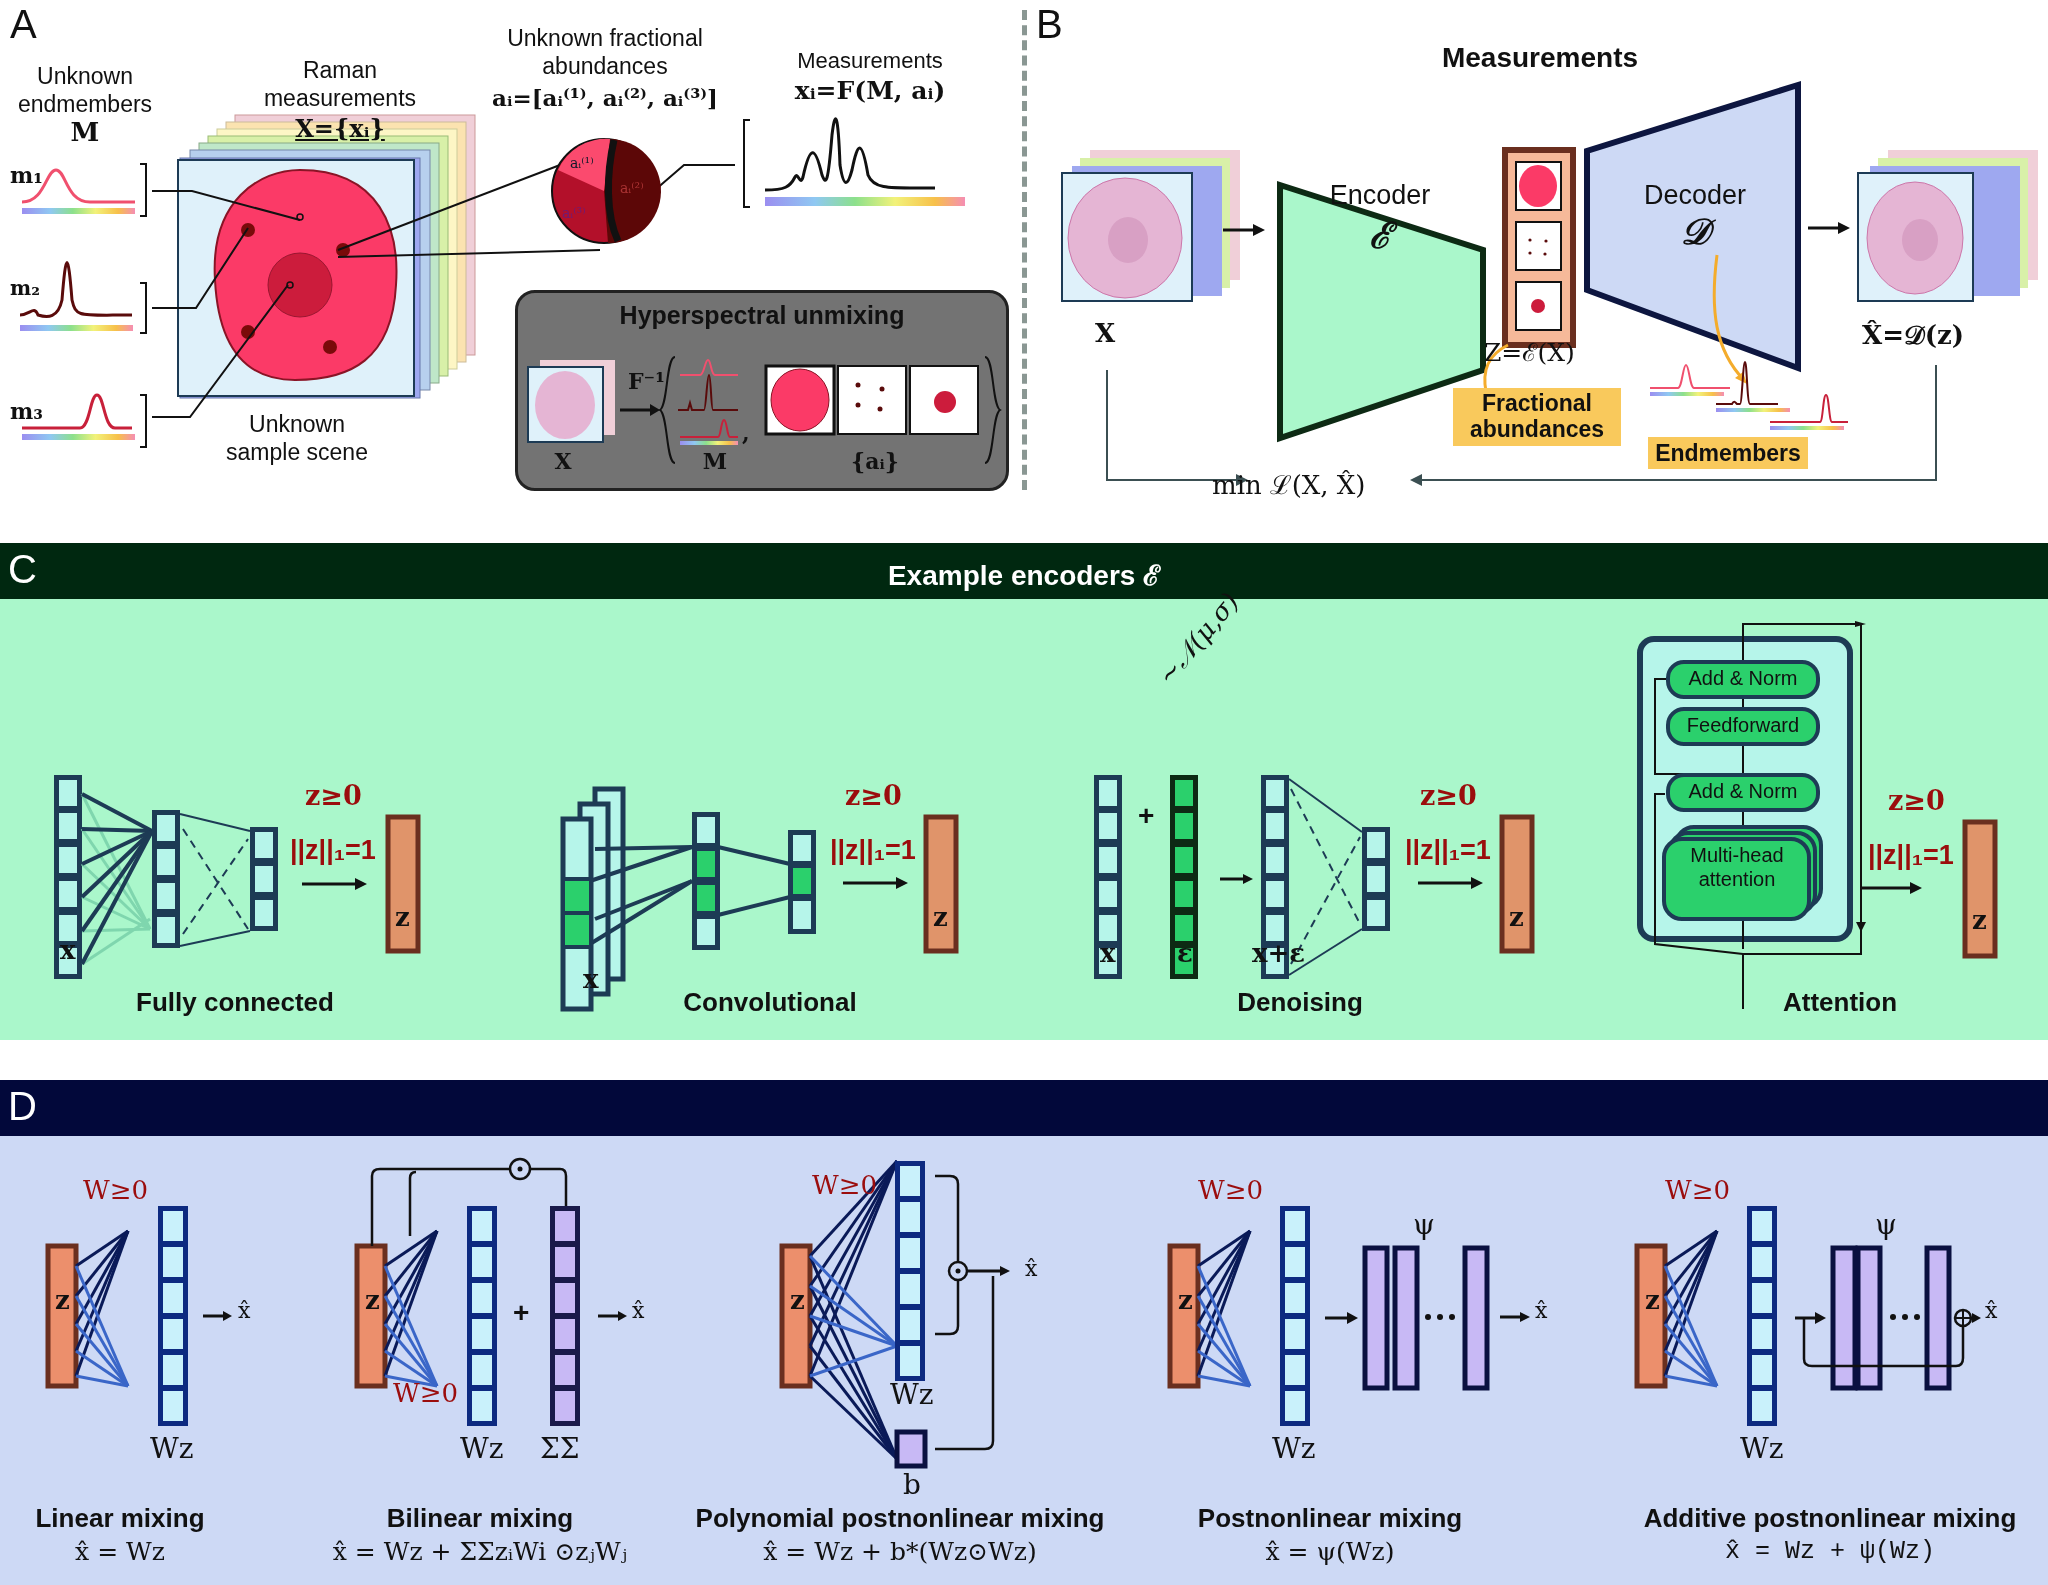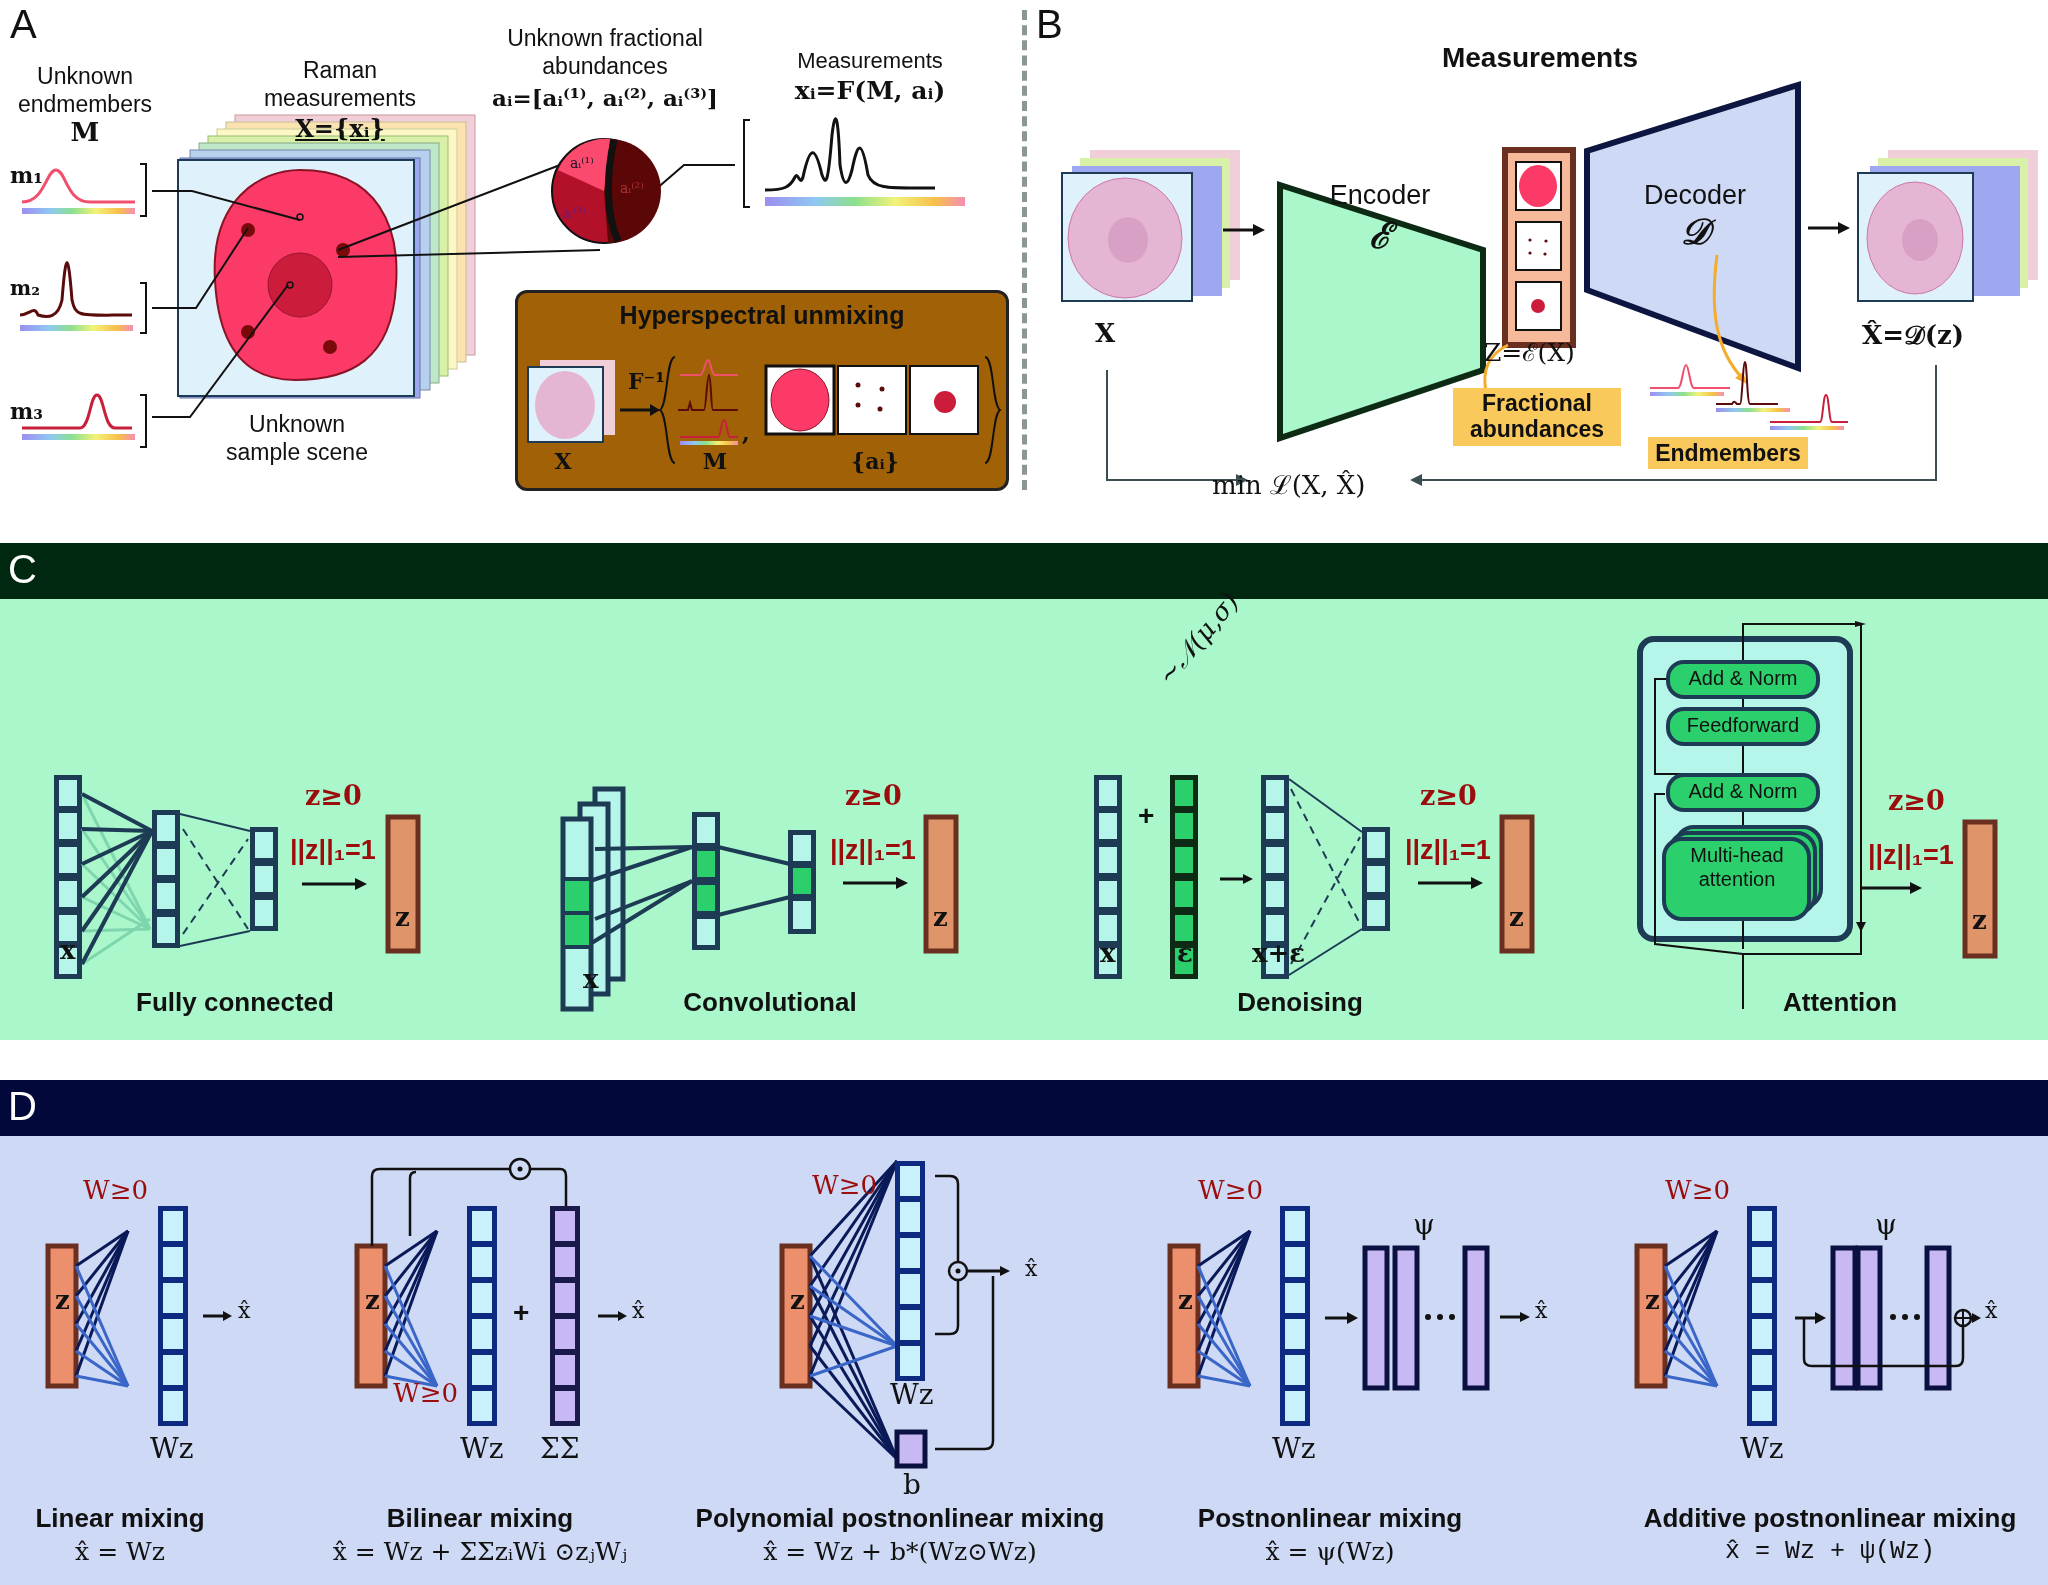--- a/index.html
+++ b/index.html
@@ -113,21 +113,21 @@
 <div class="abs serif" style="left:562px;top:205px;font-size:14px;color:#701a75;">aᵢ⁽³⁾</div>
 
 <div class="abs center" style="left:760px;top:48px;width:220px;font-size:22px;">Measurements</div>
 <div class="abs mathlbl center" style="left:760px;top:76px;width:220px;font-size:25px;">xᵢ=F(M, aᵢ)</div>
 <svg style="left:740px;top:115px;" width="240" height="100">
   <path d="M10 5 L4 5 L4 92 L10 92" fill="none" stroke="#111" stroke-width="2"></path>
   <path d="M25 75 C45 75 50 72 55 62 C58 56 60 72 63 62 C70 30 75 30 82 60 C86 70 88 70 92 20 C95 -5 98 -5 100 50 C104 75 108 70 112 55 C118 25 122 25 128 60 C134 75 150 73 195 73" fill="none" stroke="#111" stroke-width="3"></path>
   <rect x="25" y="82" width="200" height="9" fill="url(#rb)"></rect>
 </svg>
 
-<div class="abs" style="left:515px;top:290px;width:488px;height:195px;background:#a16207;border:3px solid #222;border-radius:12px;">
+<div class="abs" style="left:515px;top:290px;width:488px;height:195px;background:#737373;border:3px solid #222;border-radius:20px;">
   <div class="abs center bold" style="left:0;right:0;top:8px;font-size:25px;">Hyperspectral unmixing</div>
 </div>
 <svg style="left:520px;top:355px;" width="480" height="110">
   <rect x="20" y="5" width="75" height="75" fill="#f0cfd8"></rect>
   <rect x="8" y="12" width="75" height="75" fill="#dff1fa" stroke="#1d3b55" stroke-width="2"></rect>
   <ellipse cx="45" cy="50" rx="30" ry="34" fill="#e5b5d4"></ellipse>
   <path d="M100 55 L130 55" stroke="#111" stroke-width="3"></path>
     <path d="M130 49 L140 55 L130 61 Z" fill="#111"></path>
   <path d="M155 2 C146 2 148 50 140 55 C148 60 146 108 155 108" fill="none" stroke="#111" stroke-width="2"></path>
   <path d="M160 20 L180 20 C184 20 185 5 188 5 C191 5 191 20 195 20 L218 20" fill="none" stroke="#f0506e" stroke-width="2"></path>
@@ -218,20 +218,21 @@
 <div class="abs mathlbl" style="left:1862px;top:320px;font-size:26px;">X̂=𝒟(z)</div>
 <div class="abs box-yellow" style="left:1453px;top:388px;width:168px;height:56px;padding-top:2px;">
   <div>Fractional</div>
   <div>abundances</div>
 </div>
 <div class="abs box-yellow" style="left:1648px;top:437px;width:160px;height:32px;line-height:32px;">Endmembers</div>
 <div class="abs serif" style="left:1212px;top:466px;font-size:26px;">min ℒ(X, X̂)</div>
 
 <div class="hdr" style="top:543px;background:#002810;">
   <div class="letter">C</div>
+  <div class="title">Example encoders ℰ</div>
 </div>
 <div class="abs" style="left:0;top:599px;width:2048px;height:441px;background:#aaf7cb;"></div>
 
 <svg style="left:0;top:599px;" width="2048" height="441">
   <defs>
     <g id="col6">
         <rect x="0" y="0" width="28" height="204" fill="#1d3b55"></rect>
       <rect x="5" y="5" width="18" height="26" fill="#b6f5ea"></rect>
         <rect x="5" y="38" width="18" height="26" fill="#b6f5ea"></rect>
       <rect x="5" y="72" width="18" height="26" fill="#b6f5ea"></rect>

